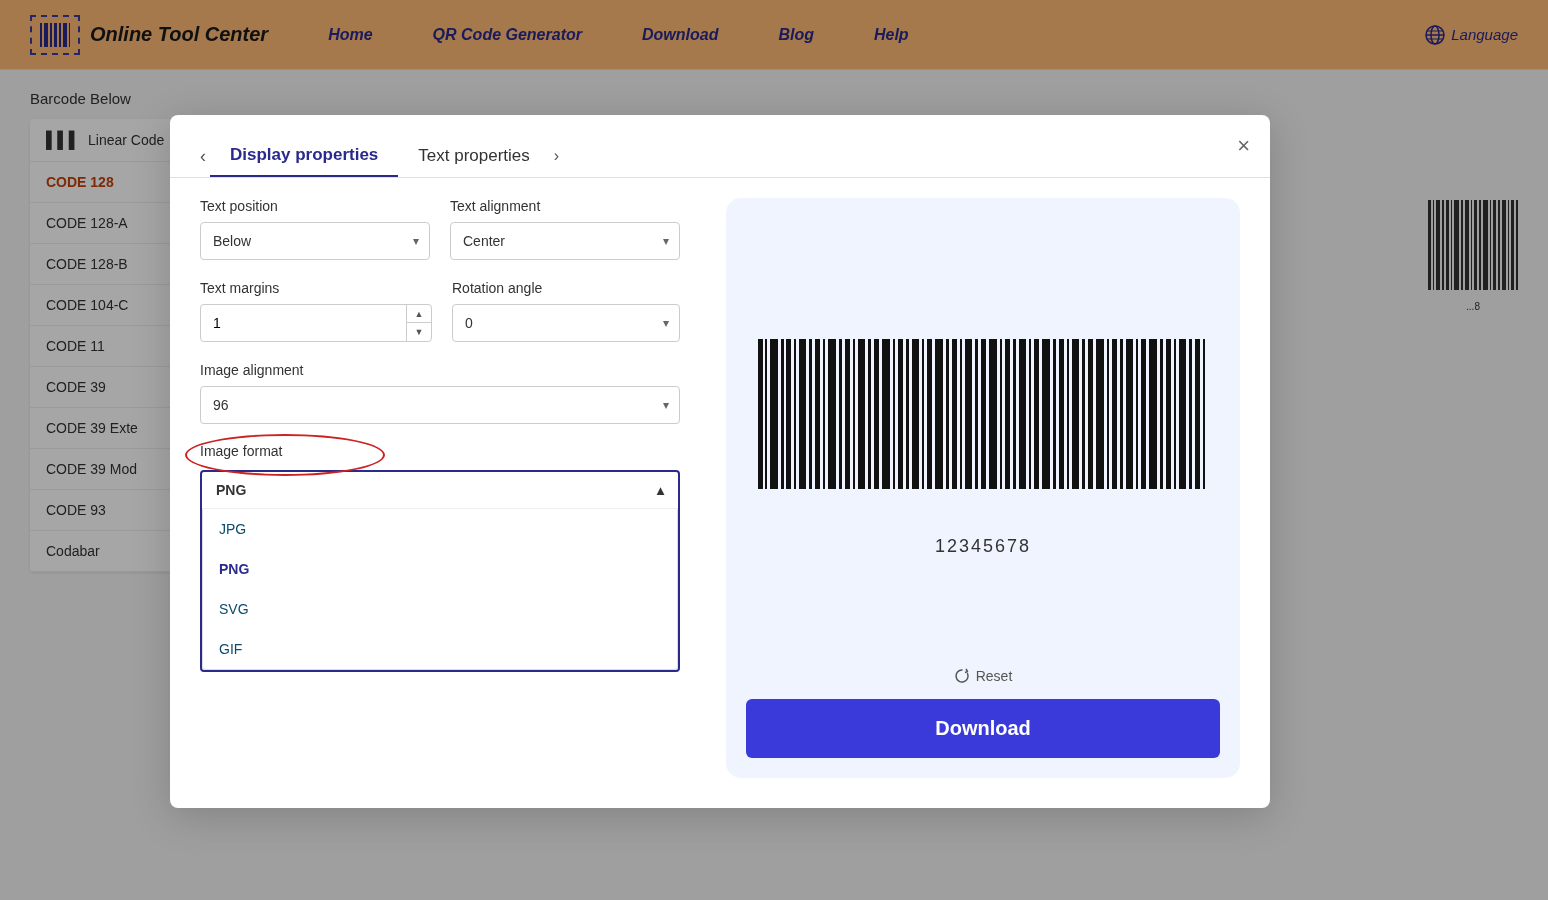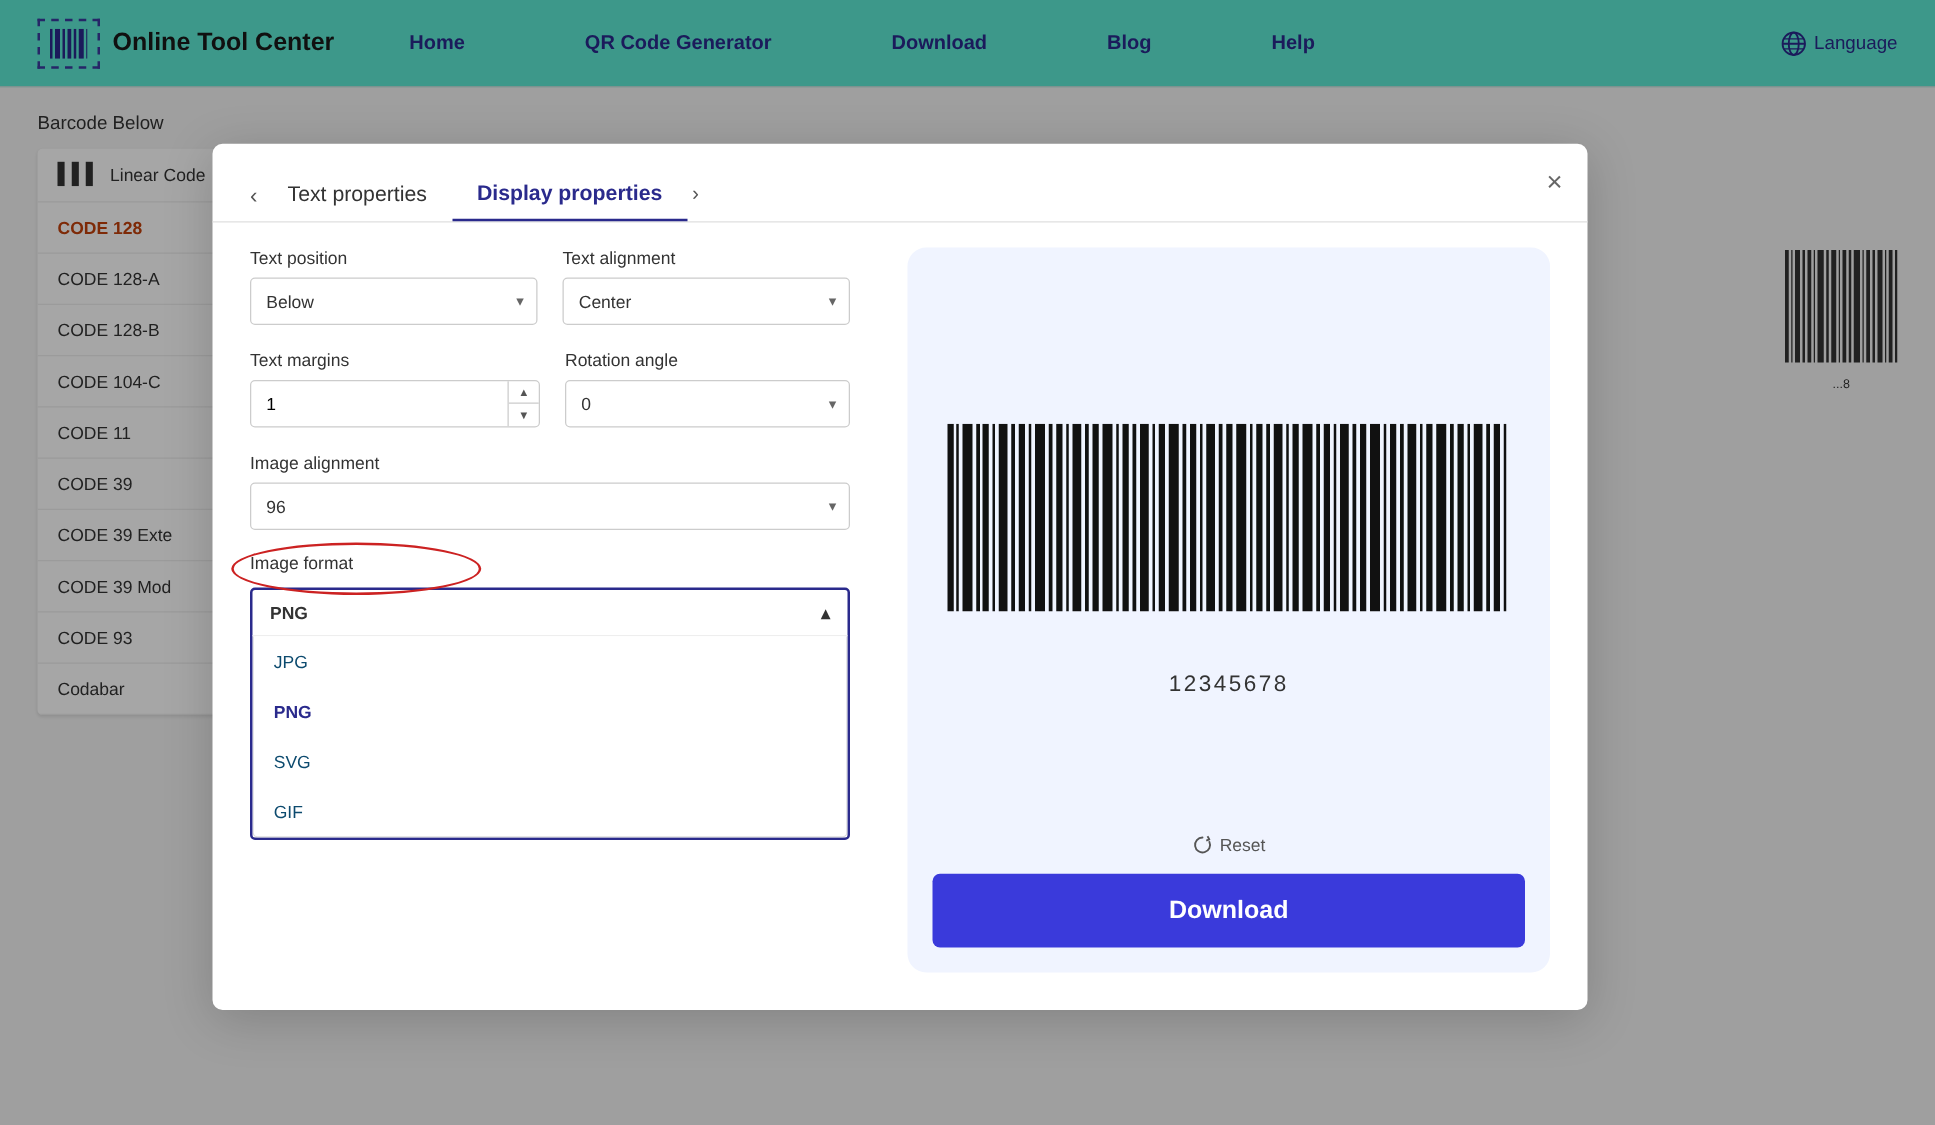--- a/index.html
+++ b/index.html
@@ -1,27 +1,28 @@
 <!DOCTYPE html>
 <html><head>
   <meta charset="utf-8">
   <style>
     * { box-sizing: border-box; margin: 0; padding: 0; }
     body { font-family: Arial, sans-serif; background: #f0f0f0; width: 1548px; height: 900px; overflow: hidden; position: relative; }
 
     
     .navbar {
-      background: #5eead4;
+      background: #fdba74;
       height: 70px;
       display: flex;
       align-items: center;
       padding: 0 30px;
       border-bottom: 1px solid #e0e0e0;
       position: relative;
       z-index: 1;
+      font-style: italic;
     }
     .nav-logo {
       display: flex;
       align-items: center;
       gap: 10px;
       margin-right: 60px;
     }
     .nav-logo-icon {
       width: 50px;
       height: 40px;
@@ -31,21 +32,21 @@
       justify-content: center;
       font-size: 18px;
     }
     .nav-logo-text {
       font-size: 20px;
       font-weight: bold;
       color: #1a1a1a;
     }
     .nav-links {
       display: flex;
-      gap: 96px;
+      gap: 60px;
       list-style: none;
       flex: 1;
     }
     .nav-links a {
       text-decoration: none;
       color: #2a2a8c;
       font-size: 16px;
       font-weight: 600;
     }
     .nav-lang {
@@ -493,22 +494,22 @@
     <text x="45" y="110" text-anchor="middle" font-size="10" fill="#333">...8</text>
   </svg>
 </div>
 
 <div class="overlay"></div>
 
 <div class="modal">
 
   <div class="modal-tabs">
     <span class="tab-nav-arrow">‹</span>
+    <span class="tab-item active">Display properties</span>
     <span class="tab-item">Text properties</span>
-    <span class="tab-item active">Display properties</span>
     <span class="tab-arrow-right">›</span>
     <button class="close-btn">×</button>
   </div>
 
   <div class="modal-body">
 
     <div class="form-panel">
 
       <div class="form-row">
         <div class="form-group">

